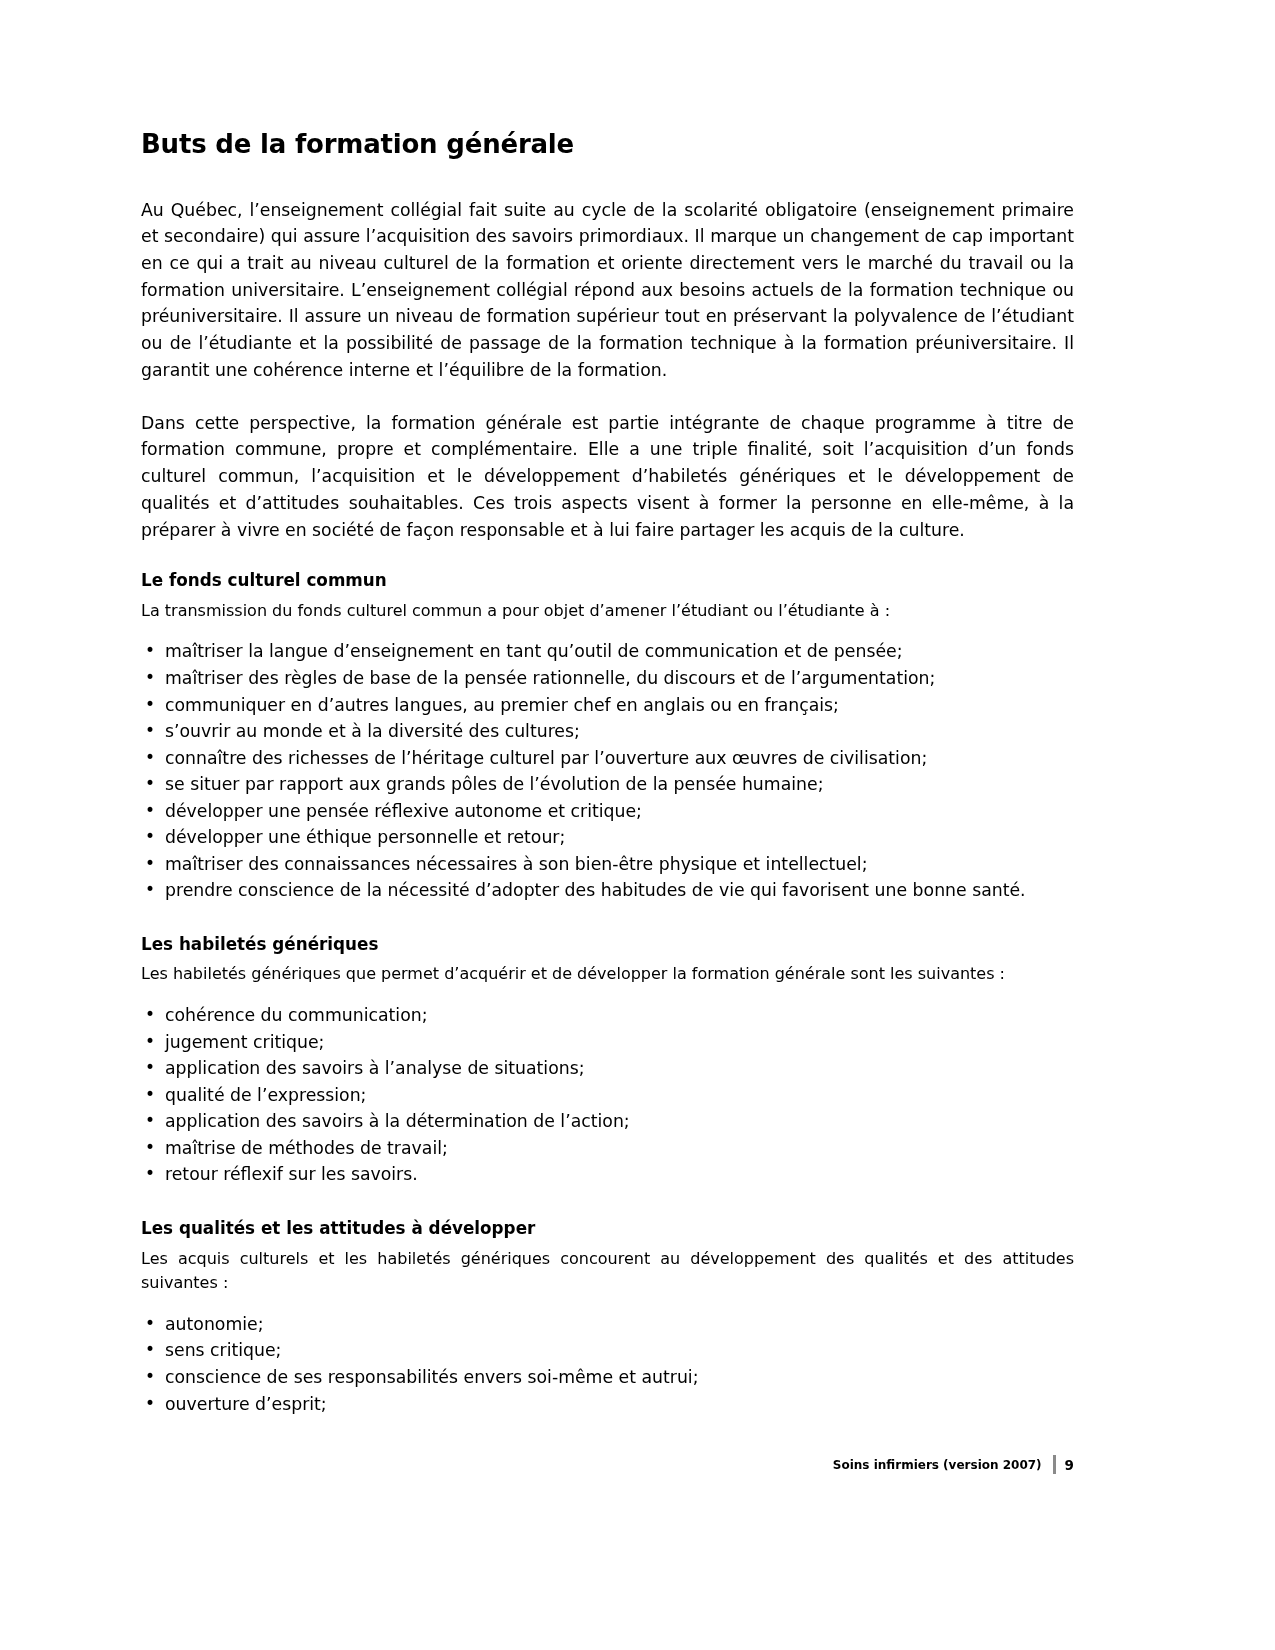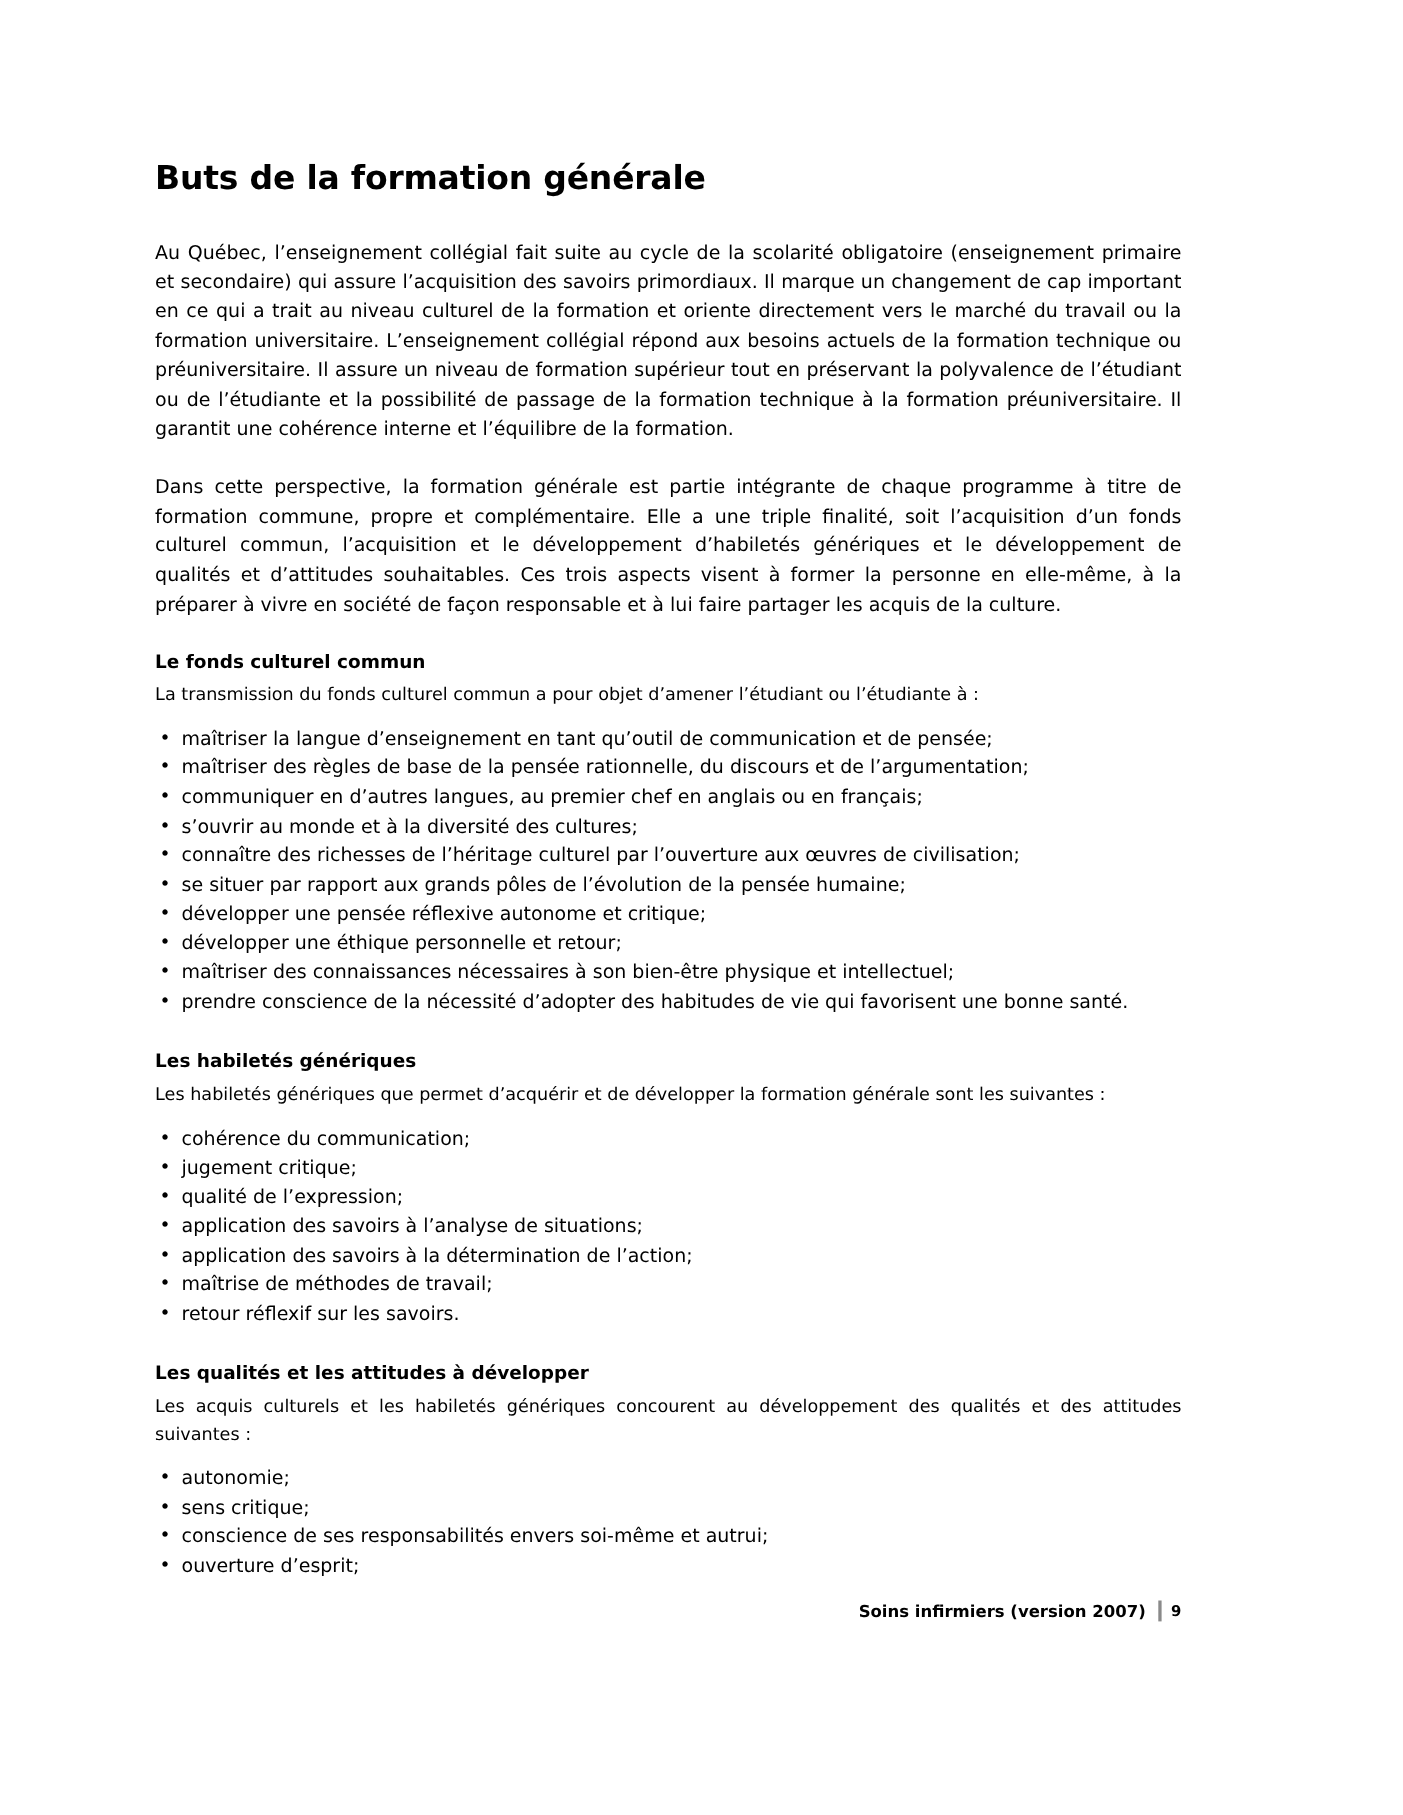--- a/index.html
+++ b/index.html
@@ -21,23 +21,23 @@
     width: 1275px;
     height: 1650px;
   }
   .content {
     position: absolute;
     left: 141px;
     top: 130px;
     width: 933px;
   }
   h1.doc-title {
-    font-size: 30px;
+    font-size: 26px;
     font-weight: bold;
-    margin: 16px 0 38px 0;
+    margin: 0 0 38px 0;
     letter-spacing: -0.2px;
     line-height: 1.1;
   }
   p.para {
     font-size: 17.3px;
     line-height: 1.545;
     text-align: justify;
     margin: 0 0 26px 0;
   }
   h2.sub {
@@ -80,21 +80,21 @@
     top: 1455px;
     width: 933px;
     display: flex;
     justify-content: flex-end;
     align-items: center;
     font-size: 12.5px;
   }
   .footer .ftext {
     font-weight: bold;
     letter-spacing: 0px;
-    font-size: 15px;
+    font-size: 12px;
   }
   .footer .rule {
     display: inline-block;
     width: 3px;
     height: 19px;
     background: #8a8a8a;
     margin: 0 9px 0 11px;
   }
   .footer .pnum {
     font-weight: bold;
@@ -129,22 +129,22 @@
         <li>prendre conscience de la nécessité d’adopter des habitudes de vie qui favorisent une bonne santé.</li>
       </ul>
     </div>
 
     <div class="block">
       <h2 class="sub">Les habiletés génériques</h2>
       <p class="sec-lead">Les habiletés génériques que permet d’acquérir et de développer la formation générale sont les suivantes :</p>
       <ul class="bullets">
         <li>cohérence du communication;</li>
         <li>jugement critique;</li>
+        <li>application des savoirs à l’analyse de situations;</li>
         <li>qualité de l’expression;</li>
-        <li>application des savoirs à l’analyse de situations;</li>
         <li>application des savoirs à la détermination de l’action;</li>
         <li>maîtrise de méthodes de travail;</li>
         <li>retour réflexif sur les savoirs.</li>
       </ul>
     </div>
 
     <div class="block-tight">
       <h2 class="sub">Les qualités et les attitudes à développer</h2>
       <p class="sec-lead">Les acquis culturels et les habiletés génériques concourent au développement des qualités et des attitudes suivantes :</p>
       <ul class="bullets">

